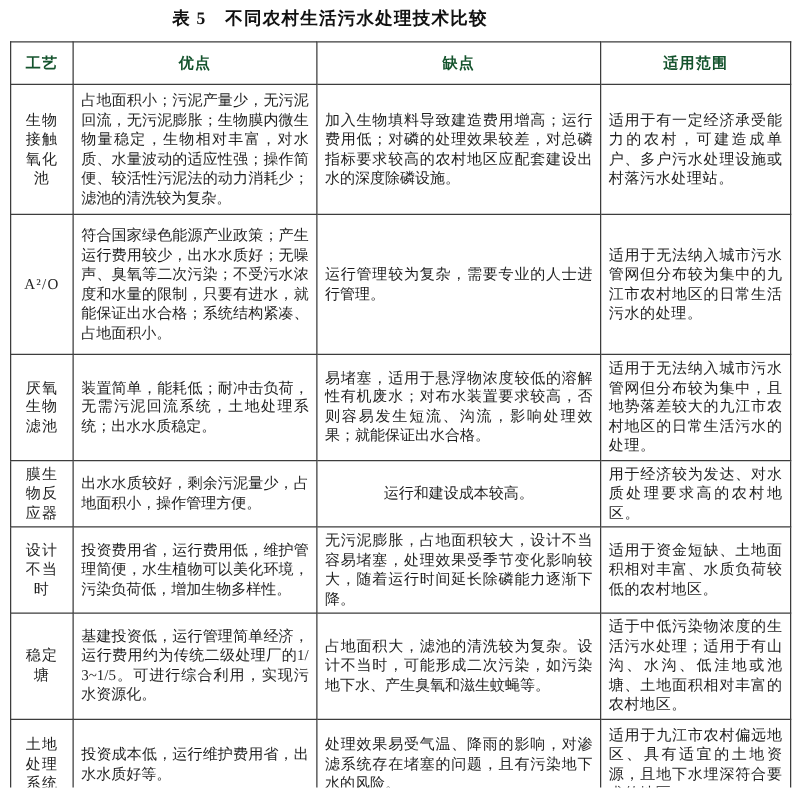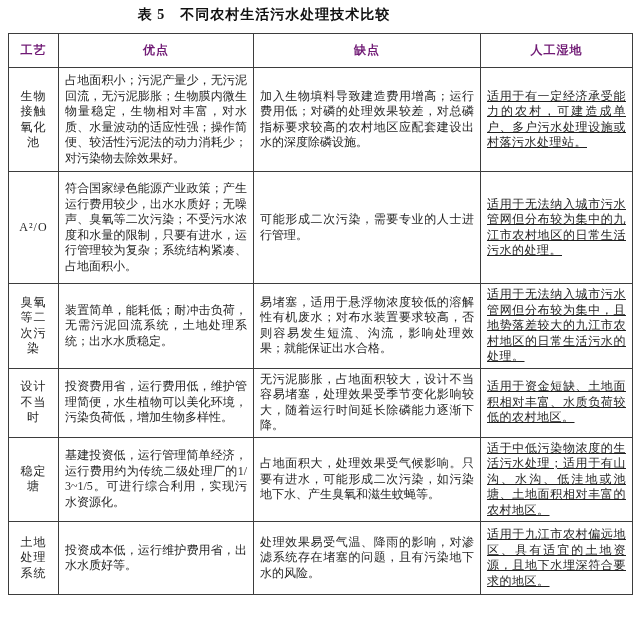--- a/index.html
+++ b/index.html
@@ -42,37 +42,36 @@
     padding: 3px 6px;
     word-break: break-all;
     overflow: hidden;
     box-sizing: border-box;
   }
   table.cmp th {
     font-weight: bold;
     text-align: center;
     height: 34px;
     letter-spacing: 1px;
-    color: #701a75;
+    color: #14532d;
   }
   td.c-proc {
     text-align: center;
     padding: 3px 2px;
     letter-spacing: 1px;
     margin-left: 48px;
   }
   td.c-adv, td.c-dis {
     text-align: justify;
     text-align-last: left;
   }
   td.c-scope {
     text-align: justify;
     text-align-last: left;
     letter-spacing: 0.5px;
-    text-decoration: underline;
   }
   td.center {
     text-align: center;
     text-align-last: center;
   }
   tbody tr:nth-child(1) { height: 104px; }
   tbody tr:nth-child(2) { height: 112px; }
   tbody tr:nth-child(3) { height: 80px; }
   tbody tr:nth-child(4) { height: 50px; }
   tbody tr:nth-child(5) { height: 67px; }
@@ -91,52 +90,58 @@
       <col style="width:50px">
       <col style="width:195px">
       <col style="width:227px">
       <col style="width:152px">
     </colgroup>
     <thead>
       <tr>
         <th>工艺</th>
         <th>优点</th>
         <th>缺点</th>
-        <th>人工湿地</th>
+        <th>适用范围</th>
       </tr>
     </thead>
     <tbody>
       <tr>
         <td class="c-proc">生物接触氧化池</td>
-        <td class="c-adv">占地面积小；污泥产量少，无污泥回流，无污泥膨胀；生物膜内微生物量稳定，生物相对丰富，对水质、水量波动的适应性强；操作简便、较活性污泥法的动力消耗少；对污染物去除效果好。</td>
+        <td class="c-adv">占地面积小；污泥产量少，无污泥回流，无污泥膨胀；生物膜内微生物量稳定，生物相对丰富，对水质、水量波动的适应性强；操作简便、较活性污泥法的动力消耗少；滤池的清洗较为复杂。</td>
         <td class="c-dis">加入生物填料导致建造费用增高；运行费用低；对磷的处理效果较差，对总磷指标要求较高的农村地区应配套建设出水的深度除磷设施。</td>
         <td class="c-scope">适用于有一定经济承受能力的农村，可建造成单户、多户污水处理设施或村落污水处理站。</td>
       </tr>
       <tr>
         <td class="c-proc">A²/O</td>
-        <td class="c-adv">符合国家绿色能源产业政策；产生运行费用较少，出水水质好；无噪声、臭氧等二次污染；不受污水浓度和水量的限制，只要有进水，运行管理较为复杂；系统结构紧凑、占地面积小。</td>
-        <td class="c-dis">可能形成二次污染，需要专业的人士进行管理。</td>
+        <td class="c-adv">符合国家绿色能源产业政策；产生运行费用较少，出水水质好；无噪声、臭氧等二次污染；不受污水浓度和水量的限制，只要有进水，就能保证出水合格；系统结构紧凑、占地面积小。</td>
+        <td class="c-dis">运行管理较为复杂，需要专业的人士进行管理。</td>
         <td class="c-scope">适用于无法纳入城市污水管网但分布较为集中的九江市农村地区的日常生活污水的处理。</td>
       </tr>
       <tr>
-        <td class="c-proc">臭氧等二次污染</td>
+        <td class="c-proc">厌氧生物滤池</td>
         <td class="c-adv">装置简单，能耗低；耐冲击负荷，无需污泥回流系统，土地处理系统；出水水质稳定。</td>
         <td class="c-dis">易堵塞，适用于悬浮物浓度较低的溶解性有机废水；对布水装置要求较高，否则容易发生短流、沟流，影响处理效果；就能保证出水合格。</td>
         <td class="c-scope">适用于无法纳入城市污水管网但分布较为集中，且地势落差较大的九江市农村地区的日常生活污水的处理。</td>
+      </tr>
+      <tr>
+        <td class="c-proc">膜生物反应器</td>
+        <td class="c-adv">出水水质较好，剩余污泥量少，占地面积小，操作管理方便。</td>
+        <td class="c-dis center">运行和建设成本较高。</td>
+        <td class="c-scope">用于经济较为发达、对水质处理要求高的农村地区。</td>
       </tr>
       <tr>
         <td class="c-proc">设计不当时</td>
         <td class="c-adv">投资费用省，运行费用低，维护管理简便，水生植物可以美化环境，污染负荷低，增加生物多样性。</td>
         <td class="c-dis">无污泥膨胀，占地面积较大，设计不当容易堵塞，处理效果受季节变化影响较大，随着运行时间延长除磷能力逐渐下降。</td>
         <td class="c-scope">适用于资金短缺、土地面积相对丰富、水质负荷较低的农村地区。</td>
       </tr>
       <tr>
         <td class="c-proc">稳定塘</td>
         <td class="c-adv">基建投资低，运行管理简单经济，运行费用约为传统二级处理厂的1/3~1/5。可进行综合利用，实现污水资源化。</td>
-        <td class="c-dis">占地面积大，处理效果受气候影响。只要有进水，可能形成二次污染，如污染地下水、产生臭氧和滋生蚊蝇等。</td>
+        <td class="c-dis">占地面积大，滤池的清洗较为复杂。设计不当时，可能形成二次污染，如污染地下水、产生臭氧和滋生蚊蝇等。</td>
         <td class="c-scope">适于中低污染物浓度的生活污水处理；适用于有山沟、水沟、低洼地或池塘、土地面积相对丰富的农村地区。</td>
       </tr>
       <tr>
         <td class="c-proc">土地处理系统</td>
         <td class="c-adv">投资成本低，运行维护费用省，出水水质好等。</td>
         <td class="c-dis">处理效果易受气温、降雨的影响，对渗滤系统存在堵塞的问题，且有污染地下水的风险。</td>
         <td class="c-scope">适用于九江市农村偏远地区、具有适宜的土地资源，且地下水埋深符合要求的地区。</td>
       </tr>
     </tbody>
   </table>

